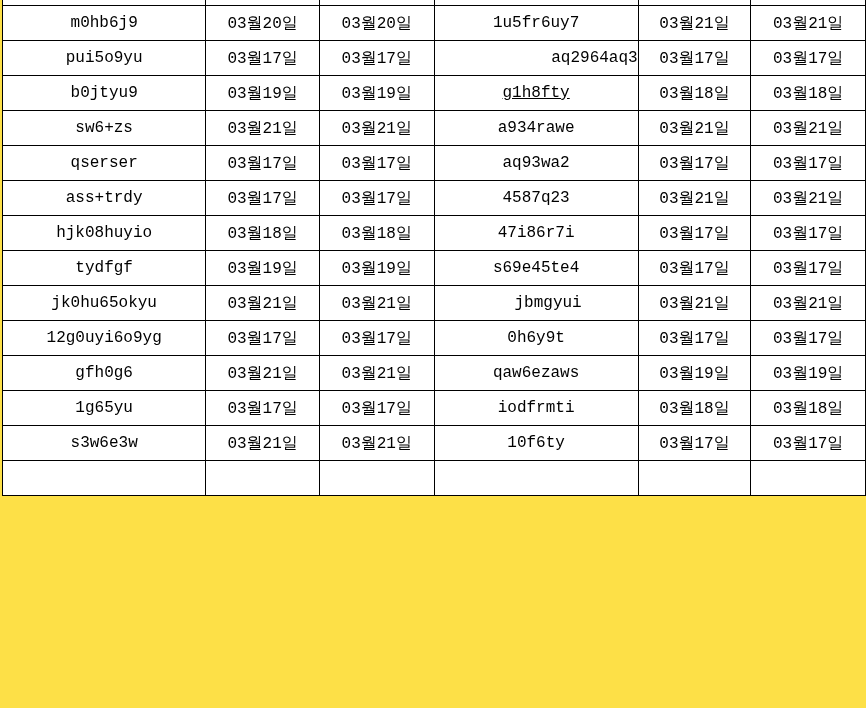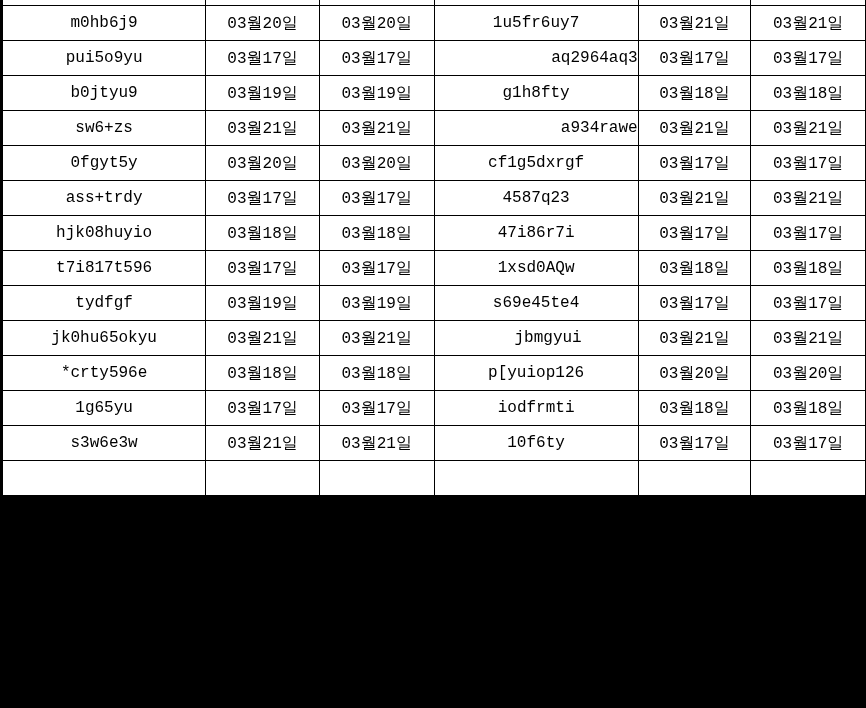--- a/index.html
+++ b/index.html
@@ -31,21 +31,21 @@
     text-align: center;
     vertical-align: middle;
     white-space: nowrap;
     overflow: hidden;
     background: #ffffff;
   }
 </style>
 </head>
 <body>
 
-<div id="screen" style="background: #000000;">
+<div id="screen" style="background: #fde047;">
   <table class="grid">
     <colgroup>
       <col style="width:204px">
       <col style="width:114px">
       <col style="width:115px">
       <col style="width:205px">
       <col style="width:113px">
       <col style="width:115px">
     </colgroup>
     <tbody>
@@ -70,87 +70,87 @@
     <td style="border-color: rgb(0, 0, 0); color: rgb(0, 0, 0);">03월17일</td>
     <td style="border-color: rgb(0, 0, 0); color: rgb(0, 0, 0);">03월17일</td>
     <td style="border-color: rgb(0, 0, 0); color: rgb(0, 0, 0); text-align: right;">aq2964aq3</td>
     <td style="border-color: rgb(0, 0, 0); color: rgb(0, 0, 0);">03월17일</td>
     <td style="border-color: rgb(0, 0, 0); color: rgb(0, 0, 0);">03월17일</td>
   </tr>
         <tr>
     <td style="border-color: rgb(0, 0, 0); color: rgb(0, 0, 0);">b0jtyu9</td>
     <td style="border-color: rgb(0, 0, 0); color: rgb(0, 0, 0);">03월19일</td>
     <td style="border-color: rgb(0, 0, 0); color: rgb(0, 0, 0);">03월19일</td>
-    <td style="border-color: rgb(0, 0, 0); color: rgb(0, 0, 0);">g1h8fty</td>
+    <td style="border-color: rgb(0, 0, 0); color: rgb(0, 0, 0); text-decoration: underline;">g1h8fty</td>
     <td style="border-color: rgb(0, 0, 0); color: rgb(0, 0, 0);">03월18일</td>
     <td style="border-color: rgb(0, 0, 0); color: rgb(0, 0, 0);">03월18일</td>
   </tr>
         <tr>
     <td style="border-color: rgb(0, 0, 0); color: rgb(0, 0, 0);">sw6+zs</td>
     <td style="border-color: rgb(0, 0, 0); color: rgb(0, 0, 0);">03월21일</td>
     <td style="border-color: rgb(0, 0, 0); color: rgb(0, 0, 0);">03월21일</td>
-    <td style="border-color: rgb(0, 0, 0); color: rgb(0, 0, 0); text-align: right;">a934rawe</td>
+    <td style="border-color: rgb(0, 0, 0); color: rgb(0, 0, 0);">a934rawe</td>
     <td style="border-color: rgb(0, 0, 0); color: rgb(0, 0, 0);">03월21일</td>
     <td style="border-color: rgb(0, 0, 0); color: rgb(0, 0, 0);">03월21일</td>
   </tr>
         <tr>
-    <td style="border-color: rgb(0, 0, 0); color: rgb(0, 0, 0);">0fgyt5y</td>
-    <td style="border-color: rgb(0, 0, 0); color: rgb(0, 0, 0);">03월20일</td>
-    <td style="border-color: rgb(0, 0, 0); color: rgb(0, 0, 0);">03월20일</td>
-    <td style="border-color: rgb(0, 0, 0); color: rgb(0, 0, 0);">cf1g5dxrgf</td>
+    <td style="border-color: rgb(0, 0, 0); color: rgb(0, 0, 0);">qserser</td>
+    <td style="border-color: rgb(0, 0, 0); color: rgb(0, 0, 0);">03월17일</td>
+    <td style="border-color: rgb(0, 0, 0); color: rgb(0, 0, 0);">03월17일</td>
+    <td style="border-color: rgb(0, 0, 0); color: rgb(0, 0, 0);">aq93wa2</td>
     <td style="border-color: rgb(0, 0, 0); color: rgb(0, 0, 0);">03월17일</td>
     <td style="border-color: rgb(0, 0, 0); color: rgb(0, 0, 0);">03월17일</td>
   </tr>
         <tr>
     <td style="border-color: rgb(0, 0, 0); color: rgb(0, 0, 0);">ass+trdy</td>
     <td style="border-color: rgb(0, 0, 0); color: rgb(0, 0, 0);">03월17일</td>
     <td style="border-color: rgb(0, 0, 0); color: rgb(0, 0, 0);">03월17일</td>
     <td style="border-color: rgb(0, 0, 0); color: rgb(0, 0, 0);">4587q23</td>
     <td style="border-color: rgb(0, 0, 0); color: rgb(0, 0, 0);">03월21일</td>
     <td style="border-color: rgb(0, 0, 0); color: rgb(0, 0, 0);">03월21일</td>
   </tr>
         <tr>
     <td style="border-color: rgb(0, 0, 0); color: rgb(0, 0, 0);">hjk08huyio</td>
     <td style="border-color: rgb(0, 0, 0); color: rgb(0, 0, 0);">03월18일</td>
     <td style="border-color: rgb(0, 0, 0); color: rgb(0, 0, 0);">03월18일</td>
     <td style="border-color: rgb(0, 0, 0); color: rgb(0, 0, 0);">47i86r7i</td>
     <td style="border-color: rgb(0, 0, 0); color: rgb(0, 0, 0);">03월17일</td>
     <td style="border-color: rgb(0, 0, 0); color: rgb(0, 0, 0);">03월17일</td>
   </tr>
         <tr>
-    <td style="border-color: rgb(0, 0, 0); color: rgb(0, 0, 0);">t7i817t596</td>
-    <td style="border-color: rgb(0, 0, 0); color: rgb(0, 0, 0);">03월17일</td>
-    <td style="border-color: rgb(0, 0, 0); color: rgb(0, 0, 0);">03월17일</td>
-    <td style="border-color: rgb(0, 0, 0); color: rgb(0, 0, 0);">1xsd0AQw</td>
-    <td style="border-color: rgb(0, 0, 0); color: rgb(0, 0, 0);">03월18일</td>
-    <td style="border-color: rgb(0, 0, 0); color: rgb(0, 0, 0);">03월18일</td>
-  </tr>
-        <tr>
     <td style="border-color: rgb(0, 0, 0); color: rgb(0, 0, 0);">tydfgf</td>
     <td style="border-color: rgb(0, 0, 0); color: rgb(0, 0, 0);">03월19일</td>
     <td style="border-color: rgb(0, 0, 0); color: rgb(0, 0, 0);">03월19일</td>
     <td style="border-color: rgb(0, 0, 0); color: rgb(0, 0, 0);">s69e45te4</td>
     <td style="border-color: rgb(0, 0, 0); color: rgb(0, 0, 0);">03월17일</td>
     <td style="border-color: rgb(0, 0, 0); color: rgb(0, 0, 0);">03월17일</td>
   </tr>
         <tr>
     <td style="border-color: rgb(0, 0, 0); color: rgb(0, 0, 0);">jk0hu65okyu</td>
     <td style="border-color: rgb(0, 0, 0); color: rgb(0, 0, 0);">03월21일</td>
     <td style="border-color: rgb(0, 0, 0); color: rgb(0, 0, 0);">03월21일</td>
     <td style="border-color: rgb(0, 0, 0); color: rgb(0, 0, 0); padding-left: 24px;">jbmgyui</td>
     <td style="border-color: rgb(0, 0, 0); color: rgb(0, 0, 0);">03월21일</td>
     <td style="border-color: rgb(0, 0, 0); color: rgb(0, 0, 0);">03월21일</td>
   </tr>
         <tr>
-    <td style="border-color: rgb(0, 0, 0); color: rgb(0, 0, 0);">*crty596e</td>
-    <td style="border-color: rgb(0, 0, 0); color: rgb(0, 0, 0);">03월18일</td>
-    <td style="border-color: rgb(0, 0, 0); color: rgb(0, 0, 0);">03월18일</td>
-    <td style="border-color: rgb(0, 0, 0); color: rgb(0, 0, 0);">p[yuiop126</td>
-    <td style="border-color: rgb(0, 0, 0); color: rgb(0, 0, 0);">03월20일</td>
-    <td style="border-color: rgb(0, 0, 0); color: rgb(0, 0, 0);">03월20일</td>
+    <td style="border-color: rgb(0, 0, 0); color: rgb(0, 0, 0);">12g0uyi6o9yg</td>
+    <td style="border-color: rgb(0, 0, 0); color: rgb(0, 0, 0);">03월17일</td>
+    <td style="border-color: rgb(0, 0, 0); color: rgb(0, 0, 0);">03월17일</td>
+    <td style="border-color: rgb(0, 0, 0); color: rgb(0, 0, 0);">0h6y9t</td>
+    <td style="border-color: rgb(0, 0, 0); color: rgb(0, 0, 0);">03월17일</td>
+    <td style="border-color: rgb(0, 0, 0); color: rgb(0, 0, 0);">03월17일</td>
+  </tr>
+        <tr>
+    <td style="border-color: rgb(0, 0, 0); color: rgb(0, 0, 0);">gfh0g6</td>
+    <td style="border-color: rgb(0, 0, 0); color: rgb(0, 0, 0);">03월21일</td>
+    <td style="border-color: rgb(0, 0, 0); color: rgb(0, 0, 0);">03월21일</td>
+    <td style="border-color: rgb(0, 0, 0); color: rgb(0, 0, 0);">qaw6ezaws</td>
+    <td style="border-color: rgb(0, 0, 0); color: rgb(0, 0, 0);">03월19일</td>
+    <td style="border-color: rgb(0, 0, 0); color: rgb(0, 0, 0);">03월19일</td>
   </tr>
         <tr>
     <td style="border-color: rgb(0, 0, 0); color: rgb(0, 0, 0);">1g65yu</td>
     <td style="border-color: rgb(0, 0, 0); color: rgb(0, 0, 0);">03월17일</td>
     <td style="border-color: rgb(0, 0, 0); color: rgb(0, 0, 0);">03월17일</td>
     <td style="border-color: rgb(0, 0, 0); color: rgb(0, 0, 0);">iodfrmti</td>
     <td style="border-color: rgb(0, 0, 0); color: rgb(0, 0, 0);">03월18일</td>
     <td style="border-color: rgb(0, 0, 0); color: rgb(0, 0, 0);">03월18일</td>
   </tr>
         <tr>

